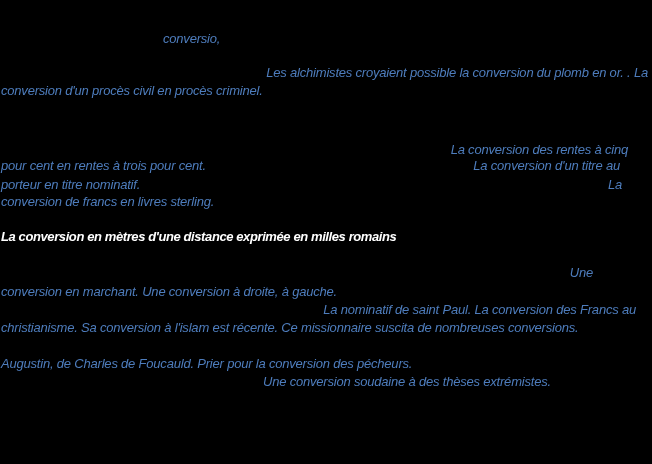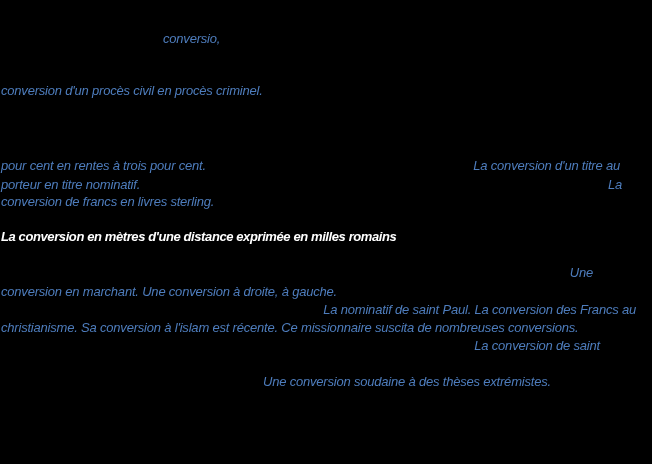--- a/index.html
+++ b/index.html
@@ -29,26 +29,28 @@
     font-weight: 700;
     color: #ffffff;
     letter-spacing: -0.4px;
   }
 </style>
 </head>
 <body>
 
 <div class="page">
   <span class="frag" style="left:163px; top:31px">conversio,</span>
+  <span class="frag" style="right:4px;  top:65px">Les alchimistes croyaient possible la conversion du plomb en or. . La</span>
   <span class="frag" style="left:1px;   top:83px">conversion d'un procès civil en procès criminel.</span>
+  <span class="frag" style="right:24px; top:142px">La conversion des rentes à cinq</span>
   <span class="frag" style="left:1px;   top:158px">pour cent en rentes à trois pour cent.</span>
   <span class="frag" style="left:1px;   top:177px">porteur en titre nominatif.</span>
   <span class="frag" style="right:32px; top:158px">La conversion d'un titre au</span>
   <span class="frag" style="right:30px; top:177px">La</span>
   <span class="frag" style="left:1px;   top:194px">conversion de francs en livres sterling.</span>
   <span class="frag bold" style="left:1px; top:229px">La conversion en mètres d'une distance exprimée en milles romains</span>
   <span class="frag" style="right:59px; top:265px">Une</span>
   <span class="frag" style="left:1px;   top:284px">conversion en marchant. Une conversion à droite, à gauche.</span>
   <span class="frag" style="right:16px; top:302px">La nominatif de saint Paul. La conversion des Francs au</span>
   <span class="frag" style="left:1px;   top:320px">christianisme. Sa conversion à l'islam est récente. Ce missionnaire suscita de nombreuses conversions.</span>
-  <span class="frag" style="right:52px; top:338px">La conversion de saint</span>
+  <span class="frag" style="left:1px;   top:356px">Augustin, de Charles de Foucauld. Prier pour la conversion des pécheurs.</span>
   <span class="frag" style="left:263px; top:374px">Une conversion soudaine à des thèses extrémistes.</span>
 </div>
 
 </body></html>

